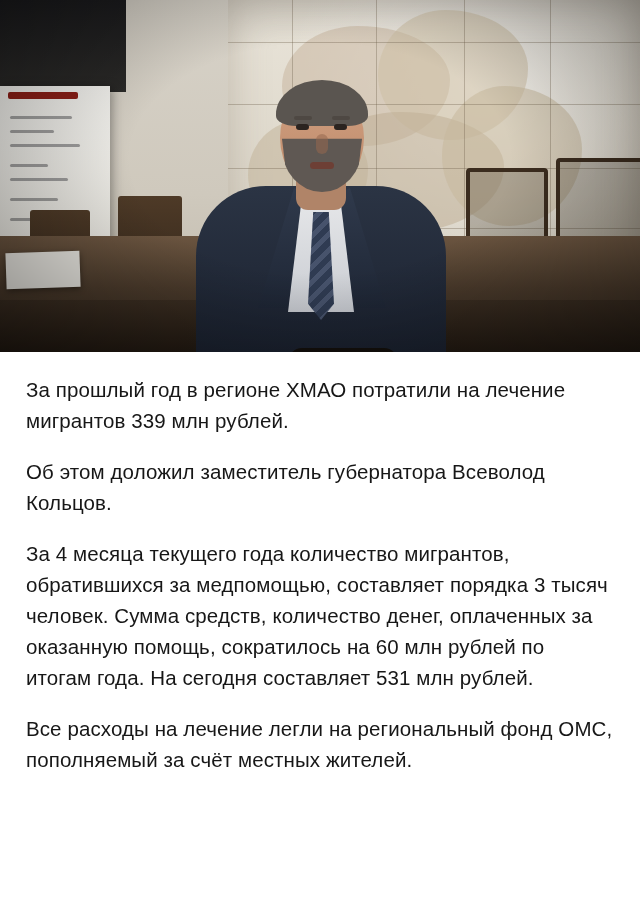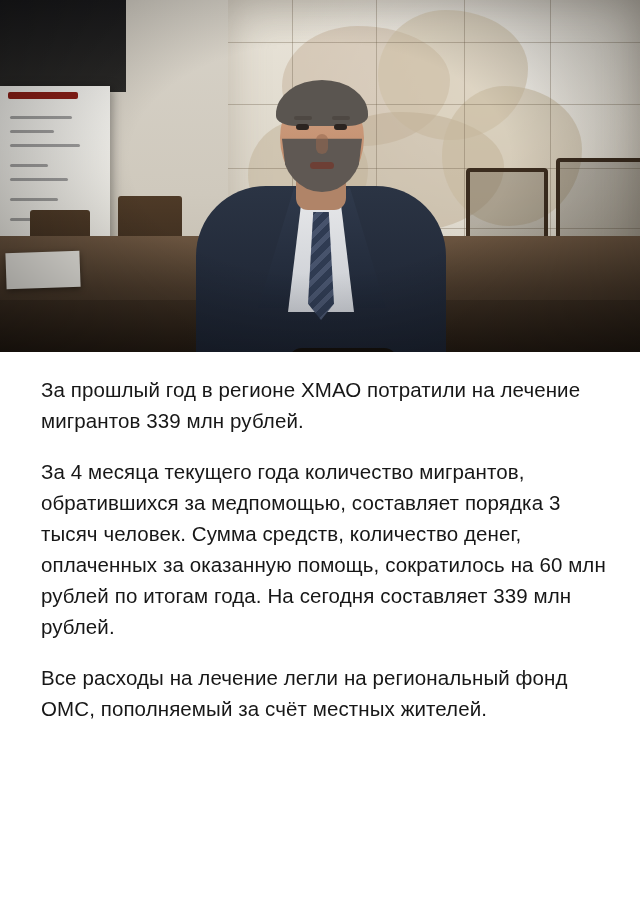--- a/index.html
+++ b/index.html
@@ -222,21 +222,21 @@
 
   .vignette {
     position: absolute;
     inset: 0;
     background: radial-gradient(ellipse at 50% 45%, rgba(0,0,0,0) 42%, rgba(0,0,0,0.42) 100%);
     pointer-events: none;
   }
 
   
   .article {
-    padding: 22px 26px 12px 41px;
+    padding: 22px 26px 12px 26px;
     box-sizing: border-box;
   }
   .article p {
     margin: 0 0 20px 0;
     font-size: 20.5px;
     line-height: 31px;
     color: #171717;
     letter-spacing: 0.1px;
   }
   .article p:last-child { margin-bottom: 8px; }
@@ -305,17 +305,18 @@
       <div class="nose"></div>
       <div class="mouth"></div>
       <div class="mic"></div>
     </div>
 
     <div class="vignette"></div>
   </div>
 
   <div class="article">
     <p>За прошлый год в регионе ХМАО потратили на лечение мигрантов 339 млн рублей.</p>
-    <p>За 4 месяца текущего года количество мигрантов, обратившихся за медпомощью, составляет порядка 3 тысяч человек. Сумма средств, количество денег, оплаченных за оказанную помощь, сократилось на 60 млн рублей по итогам года. На сегодня составляет 339 млн рублей.</p>
+    <p>Об этом  доложил заместитель губернатора Всеволод Кольцов.</p>
+    <p>За 4 месяца текущего года количество мигрантов, обратившихся за медпомощью, составляет порядка 3 тысяч человек. Сумма средств, количество денег, оплаченных за оказанную помощь, сократилось на 60 млн рублей по итогам года. На сегодня составляет 531 млн рублей.</p>
     <p>Все расходы на лечение легли на региональный фонд ОМС, пополняемый за счёт местных жителей.</p>
   </div>
 
 </div>
 
 </body></html>

